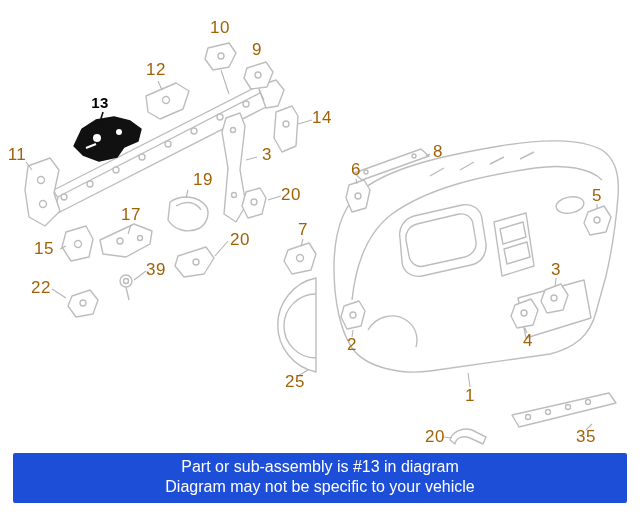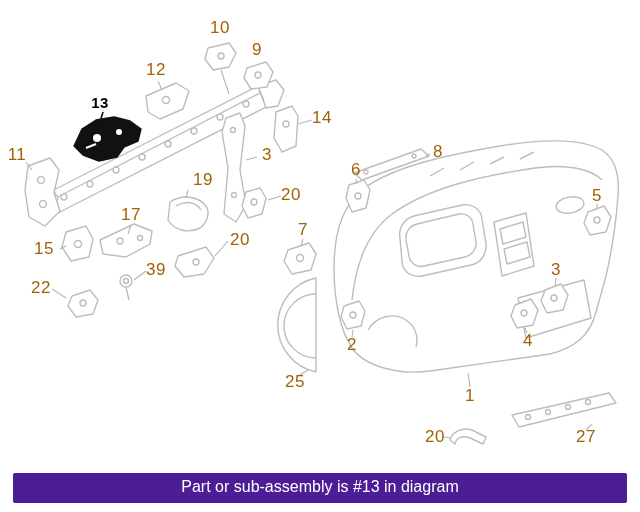--- a/index.html
+++ b/index.html
@@ -8,21 +8,21 @@
   .stage { position:relative; width:640px; height:512px; background:#fff; overflow:hidden; }
   .diagram-svg { position:absolute; left:0; top:0; }
   .lbl {
     position:absolute; transform:translate(-50%,-50%);
     font-size:17px; color:#a16207; font-family:"Liberation Sans", sans-serif;
     letter-spacing:.5px; user-select:none; white-space:nowrap;
   }
   .lbl.highlight { color:#000; font-weight:bold; font-size:15px; }
   .banner {
     position:absolute; left:13px; right:13px; bottom:9px;
-    background:#4c1d95; color:#fff; text-align:center;
+    background:#1d4ed8; color:#fff; text-align:center;
     padding:4px 0 6px; border-radius:2px;
   }
   .banner .line { font-size:16px; line-height:20px; }
 </style>
 </head>
 <body>
 
 <div class="stage">
 
   <svg class="diagram-svg" width="640" height="455" viewBox="0 0 640 455" fill="none" stroke="#bdbdbd" stroke-width="1.4" stroke-linejoin="round">
@@ -214,21 +214,22 @@
   <span class="lbl highlight" style="left:100px;top:102px">13</span>
   <span class="lbl" style="left:322px;top:118px">14</span>
   <span class="lbl" style="left:44px;top:249px">15</span>
   <span class="lbl" style="left:267px;top:155px">3</span>
   <span class="lbl" style="left:131px;top:215px">17</span>
   <span class="lbl" style="left:291px;top:195px">20</span>
   <span class="lbl" style="left:203px;top:180px">19</span>
   <span class="lbl" style="left:240px;top:240px">20</span>
   <span class="lbl" style="left:156px;top:270px">39</span>
   <span class="lbl" style="left:41px;top:288px">22</span>
-  <span class="lbl" style="left:586px;top:437px">27</span>
+  <span class="lbl" style="left:586px;top:437px">35</span>
   <span class="lbl" style="left:435px;top:437px">20</span>
   <span class="lbl" style="left:295px;top:382px">25</span>
 
   <div class="banner">
     <div class="line">Part or sub-assembly is #13 in diagram</div>
+    <div class="line">Diagram may not be specific to your vehicle</div>
   </div>
 
 </div>
 
 </body></html>

